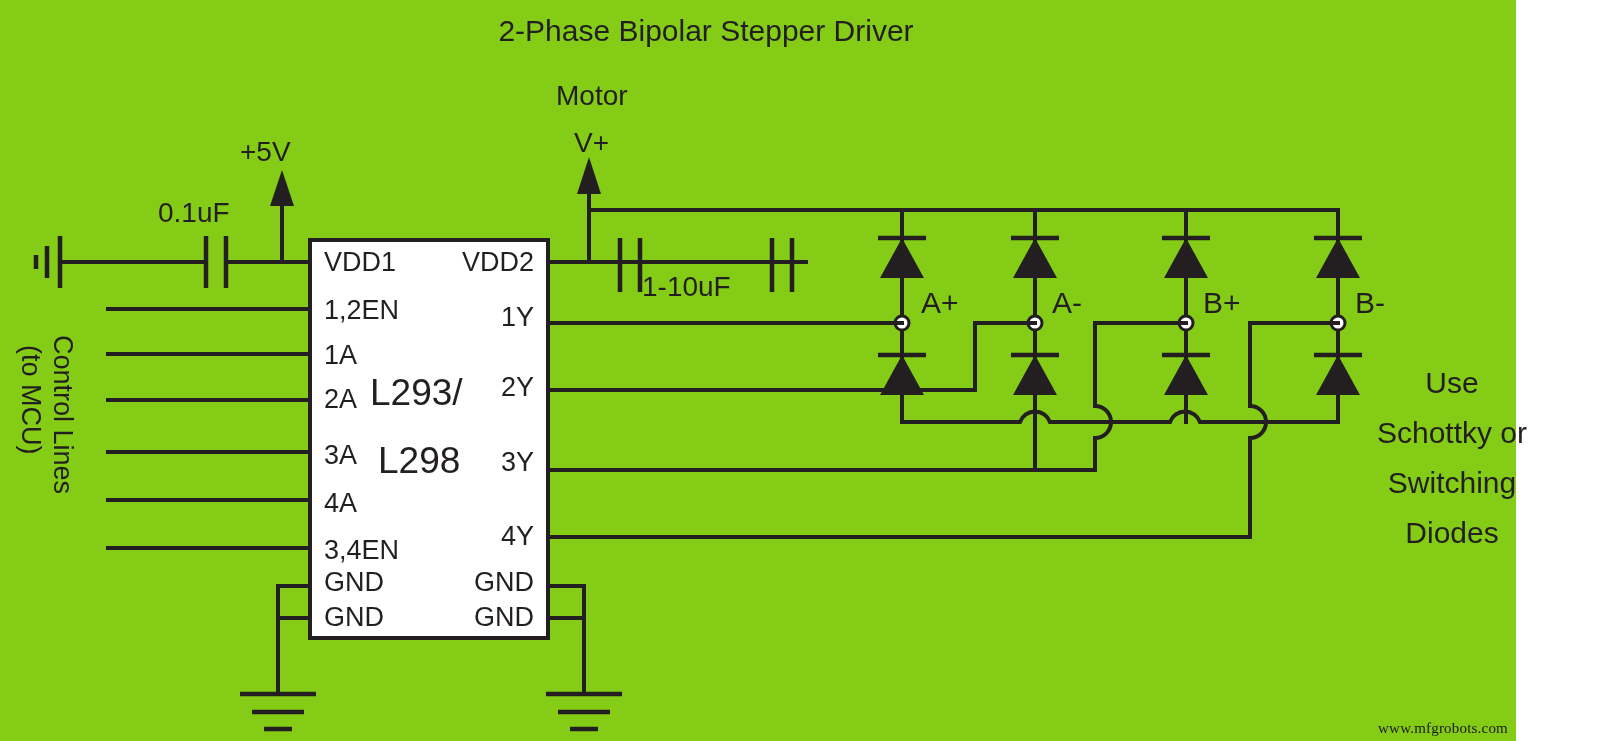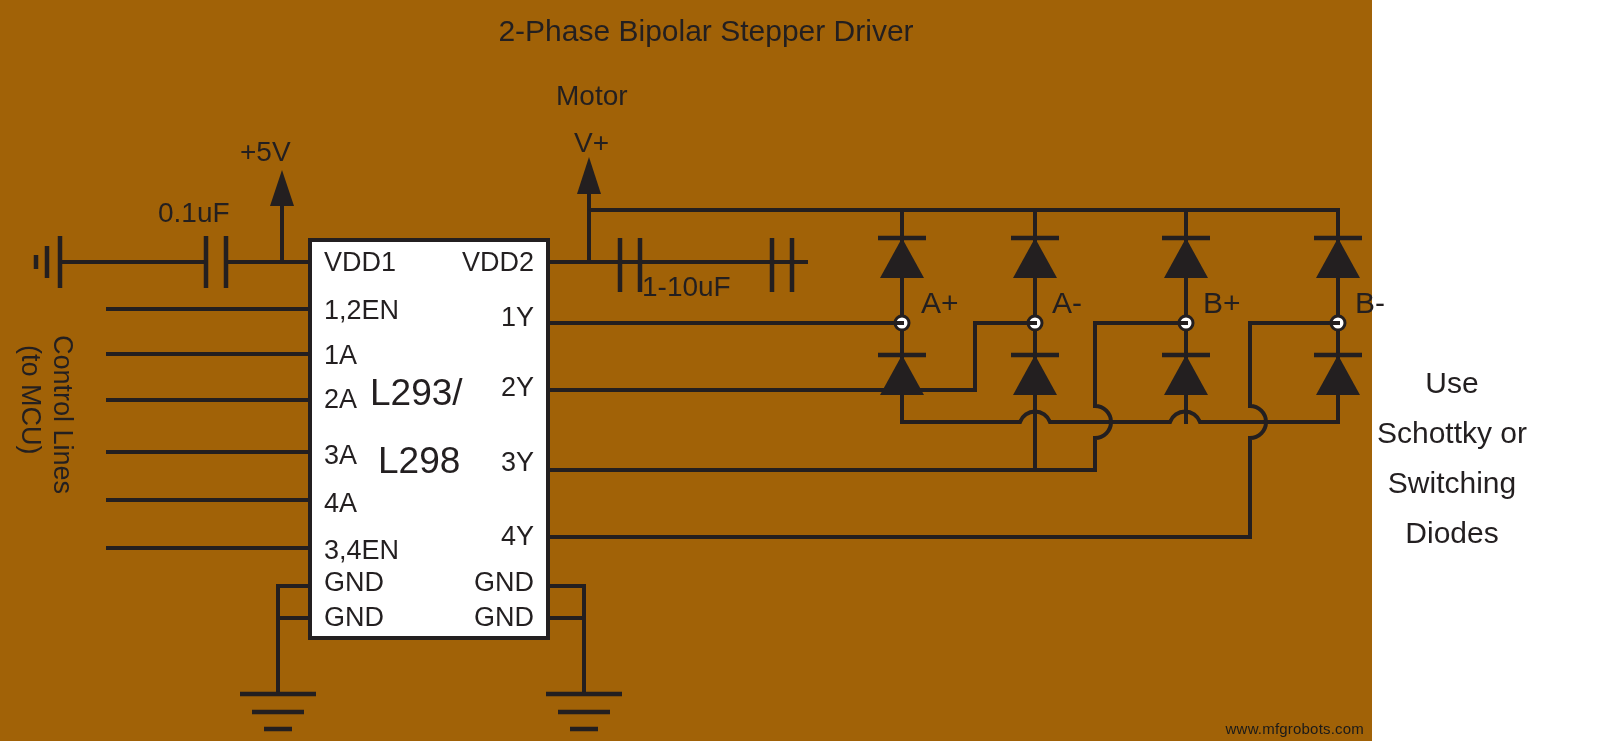--- a/index.html
+++ b/index.html
@@ -1,34 +1,34 @@
 <!DOCTYPE html>
 <html><head>
 <meta charset="utf-8">
 <style>
   html,body{margin:0;padding:0;background:#ffffff;}
   body{width:1600px;height:741px;overflow:hidden;
        font-family:"Liberation Sans", sans-serif;color:#231f20;}
-  #sheet{position:relative;width:1372px;height:741px;background:#a16207;text-align:right;}
+  #sheet{position:relative;width:1516px;height:741px;background:#84cc16;text-align:right;}
   svg{display:block;}
   .wire{stroke:#231f20;stroke-width:4;fill:none;stroke-linecap:square;}
   .chipbox{fill:#ffffff;stroke:#231f20;stroke-width:4;}
   .dio{fill:#231f20;stroke:none;}
   .diobar{stroke:#231f20;stroke-width:4.5;}
   .term{fill:#ffffff;stroke:#231f20;stroke-width:3;}
   .gndbar{stroke:#231f20;stroke-width:4.5;}
   text{fill:#231f20;font-family:"Liberation Sans", sans-serif;}
   .t-title{font-size:30px;}
   .t-pin{font-size:27px;}
   .t-chip{font-size:37px;}
   .t-lbl{font-size:28px;}
   .t-node{font-size:30px;}
   .t-note{font-size:30px;}
   .t-rot{font-size:27px;}
-  .wm{position:absolute;right:8px;bottom:4px;font-family:Liberation Sans, sans-serif;
+  .wm{position:absolute;right:8px;bottom:4px;font-family:Liberation Serif, serif;
       font-size:15px;color:#1a1a1a;letter-spacing:.2px;}
 </style>
 </head>
 <body>
 
 <div id="sheet">
 
 <svg width="1600" height="741" viewBox="0 0 1600 741">
 
   <text class="t-title" x="706" y="41" text-anchor="middle">2-Phase Bipolar Stepper Driver</text>

